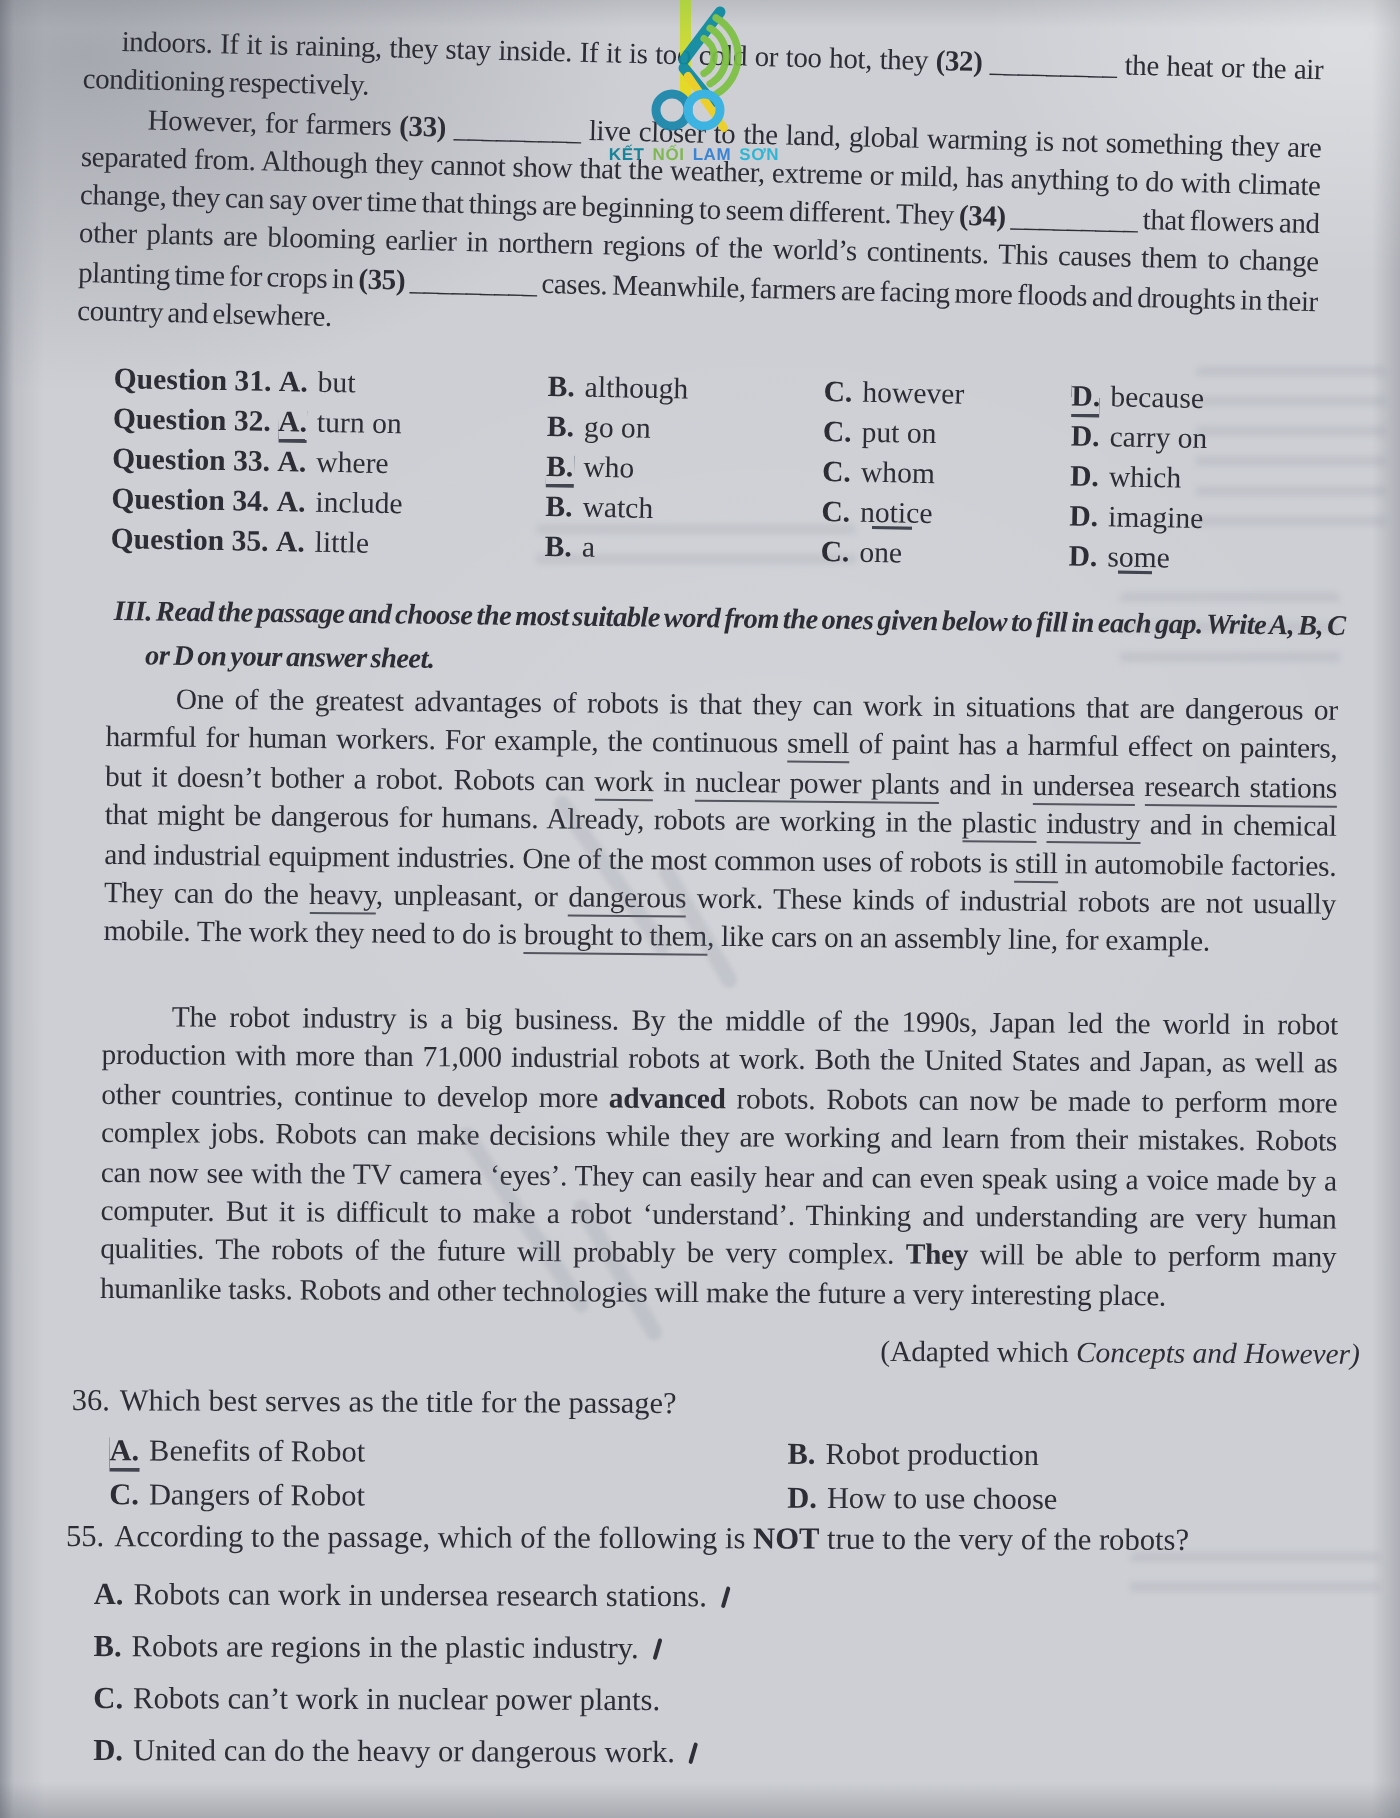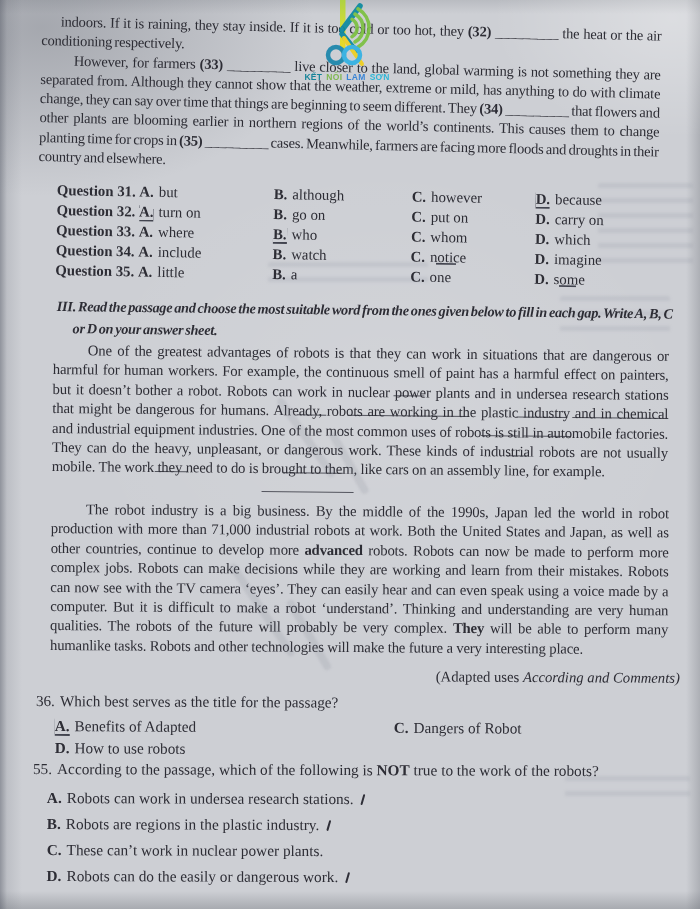--- a/index.html
+++ b/index.html
@@ -9,21 +9,21 @@
       radial-gradient(ellipse 420px 260px at 6% 3%, rgba(88,92,102,0.34), rgba(88,92,102,0) 65%),
       radial-gradient(ellipse 300px 200px at 96% 2%, rgba(255,255,255,0.30), rgba(255,255,255,0) 60%),
       radial-gradient(ellipse 520px 420px at 55% 45%, rgba(255,255,255,0.10), rgba(255,255,255,0) 60%),
       linear-gradient(to right, rgba(70,75,88,0.45) 0px, rgba(70,75,88,0.12) 7px, rgba(70,75,88,0) 22px),
       linear-gradient(to left, rgba(90,94,102,0.28) 0px, rgba(90,94,102,0) 14px),
       linear-gradient(to top, rgba(82,86,94,0.30) 0px, rgba(82,86,94,0) 18px),
       linear-gradient(to bottom, rgba(82,86,94,0.16) 0px, rgba(82,86,94,0) 14px),
       #cdcfd4;}
   .blk{position:absolute;transform-origin:0 0;color:#2d2d35;}
   .b{font-weight:bold;} .i{font-style:italic;}
-  .u{border-bottom:1.3px solid rgba(52,54,64,0.8);padding-bottom:15px;}
+  .u{border-bottom:1.3px solid rgba(52,54,64,0.8);padding-bottom:0;}
   .penu{box-shadow:0 1.7px 0 #42444f;}
   .penw{background-image:linear-gradient(to right, transparent 0 18%, #42444f 18% 72%, transparent 72%);
         background-size:100% 1.6px;background-position:0 100%;background-repeat:no-repeat;}
   .tick{display:inline-block;width:2px;height:11px;background:#2f2f38;border-radius:1px;
         transform:rotate(16deg);margin-left:8px;vertical-align:-1px;}
   
   #b-intro{top:12px;left:42px;width:620px;font-size:14.5px;line-height:19.3px;text-align:justify;
            letter-spacing:-0.2px;word-spacing:-1.2px;transform:rotate(1.35deg);}
   #b-intro .p1{margin:0;text-indent:19px;}
   #b-intro .p2{margin:0;text-indent:33px;}
@@ -138,39 +138,40 @@
     <p class="h3p">III. Read the passage and choose the most suitable word from the ones given below to fill in each gap. Write A, B, C or D on your answer sheet.</p>
   </section>
 
   <section class="blk" id="b-p1">
     <p class="pj"><span>One of the greatest advantages of robots is that they can work in situations that are dangerous or harmful for human workers. For example, the continuous </span><span class="u">smell</span><span> of paint has a harmful effect on painters, but it doesn’t bother a robot. Robots can </span><span class="u">work</span><span> in </span><span class="u">nuclear power plants</span><span> and in </span><span class="u">undersea</span><span> </span><span class="u">research stations</span><span> that might be dangerous for humans. Already, robots are working in the </span><span class="u">plastic</span><span> </span><span class="u">industry</span><span> and in chemical and industrial equipment industries. One of the most common uses of robots is </span><span class="u">still</span><span> in automobile factories. They can do the </span><span class="u">heavy</span><span>, unpleasant, or </span><span class="u">dangerous</span><span> work. These kinds of industrial robots are not usually mobile. The work they need to do is </span><span class="u">brought to them</span><span>, like cars on an assembly line, for example.</span></p>
   </section>
   <section class="blk" id="b-p2">
     <p class="pj"><span>The robot industry is a big business. By the middle of the 1990s, Japan led the world in robot production with more than 71,000 industrial robots at work. Both the United States and Japan, as well as other countries, continue to develop more </span><span class="b">advanced</span><span> robots. Robots can now be made to perform more complex jobs. Robots can make decisions while they are working and learn from their mistakes. Robots can now see with the TV camera ‘eyes’. They can easily hear and can even speak using a voice made by a computer. But it is difficult to make a robot ‘understand’. Thinking and understanding are very human qualities. The robots of the future will probably be very complex. </span><span class="b">They</span><span> will be able to perform many humanlike tasks. Robots and other technologies will make the future a very interesting place.</span></p>
   </section>
   <section class="blk" id="b-attr">
-    <span><span>(Adapted uses </span><span class="i">According and Comments)</span></span>
+    <span><span>(Adapted which </span><span class="i">Concepts and However)</span></span>
   </section>
 
   <section class="blk" id="b-q36">
     <p class="qline">
       <span class="qnum">36.</span><span>Which best serves as the title for the passage?</span>
     </p>
     <div class="opt2" id="q36-opts">
-        <span class="optw"><span class="letter penu">A.</span><span class="">Benefits of Adapted</span></span>
+        <span class="optw"><span class="letter penu">A.</span><span class="">Benefits of Robot</span></span>
+        <span class="optw"><span class="letter">B.</span><span class="">Robot production</span></span>
         <span class="optw"><span class="letter">C.</span><span class="">Dangers of Robot</span></span>
-        <span class="optw"><span class="letter">D.</span><span class="">How to use robots</span></span>
+        <span class="optw"><span class="letter">D.</span><span class="">How to use choose</span></span>
       </div>
   </section>
 
   <section class="blk" id="b-q37">
     <p class="qline">
-      <span class="qnum">55.</span><span><span>According to the passage, which of the following is </span><span class="b">NOT</span><span> true to the work of the robots?</span></span>
+      <span class="qnum">55.</span><span><span>According to the passage, which of the following is </span><span class="b">NOT</span><span> true to the very of the robots?</span></span>
     </p>
     <div class="optl" id="q37-opts">
         <span class="optw"><span class="letter">A.</span><span class="">Robots can work in undersea research stations.</span><span class="tick"></span></span>
         <span class="optw"><span class="letter">B.</span><span class="">Robots are regions in the plastic industry.</span><span class="tick"></span></span>
-        <span class="optw"><span class="letter">C.</span><span class="">These can’t work in nuclear power plants.</span></span>
-        <span class="optw"><span class="letter">D.</span><span class="">Robots can do the easily or dangerous work.</span><span class="tick"></span></span>
+        <span class="optw"><span class="letter">C.</span><span class="">Robots can’t work in nuclear power plants.</span></span>
+        <span class="optw"><span class="letter">D.</span><span class="">United can do the heavy or dangerous work.</span><span class="tick"></span></span>
       </div>
   </section>
 
 </div>
 
 </body></html>

